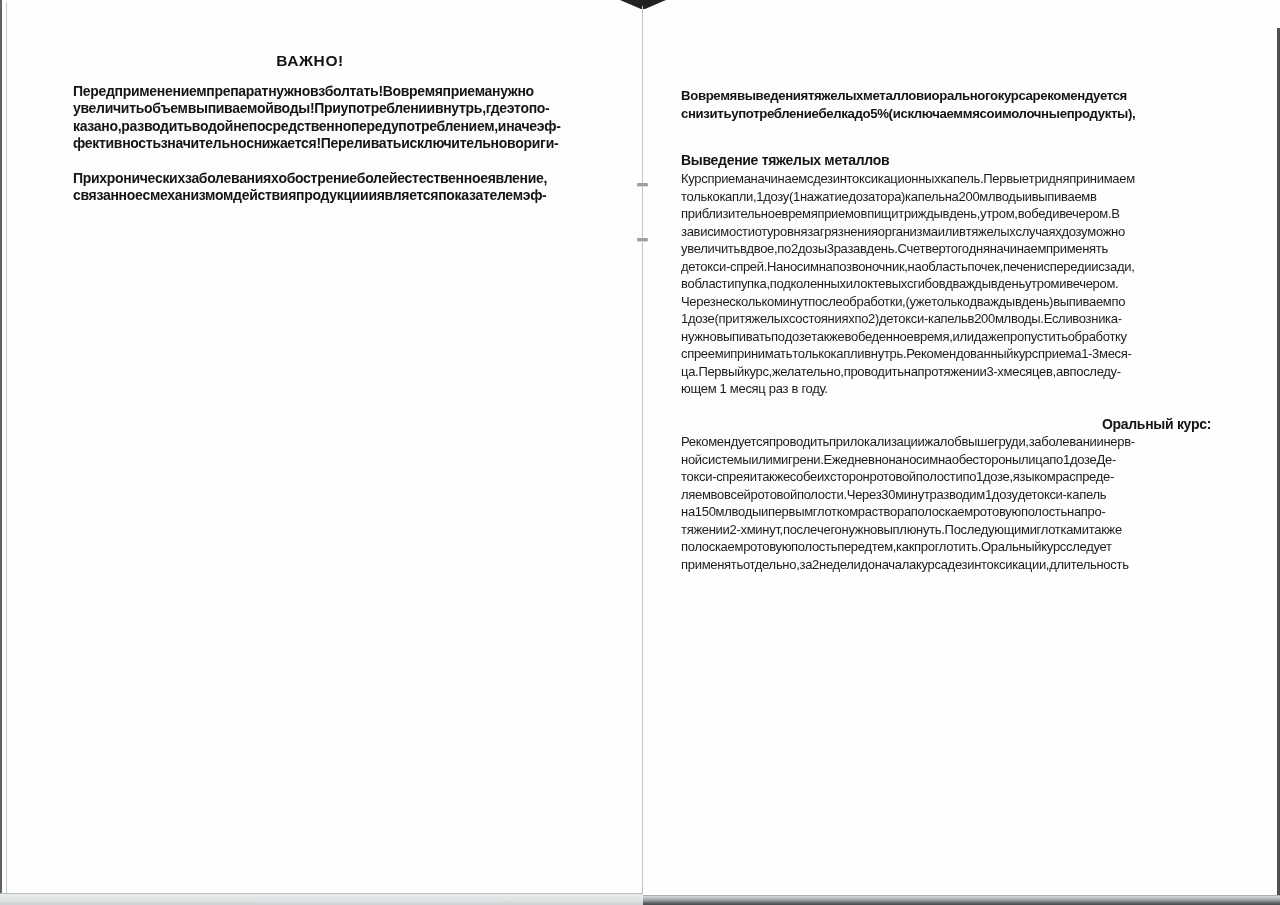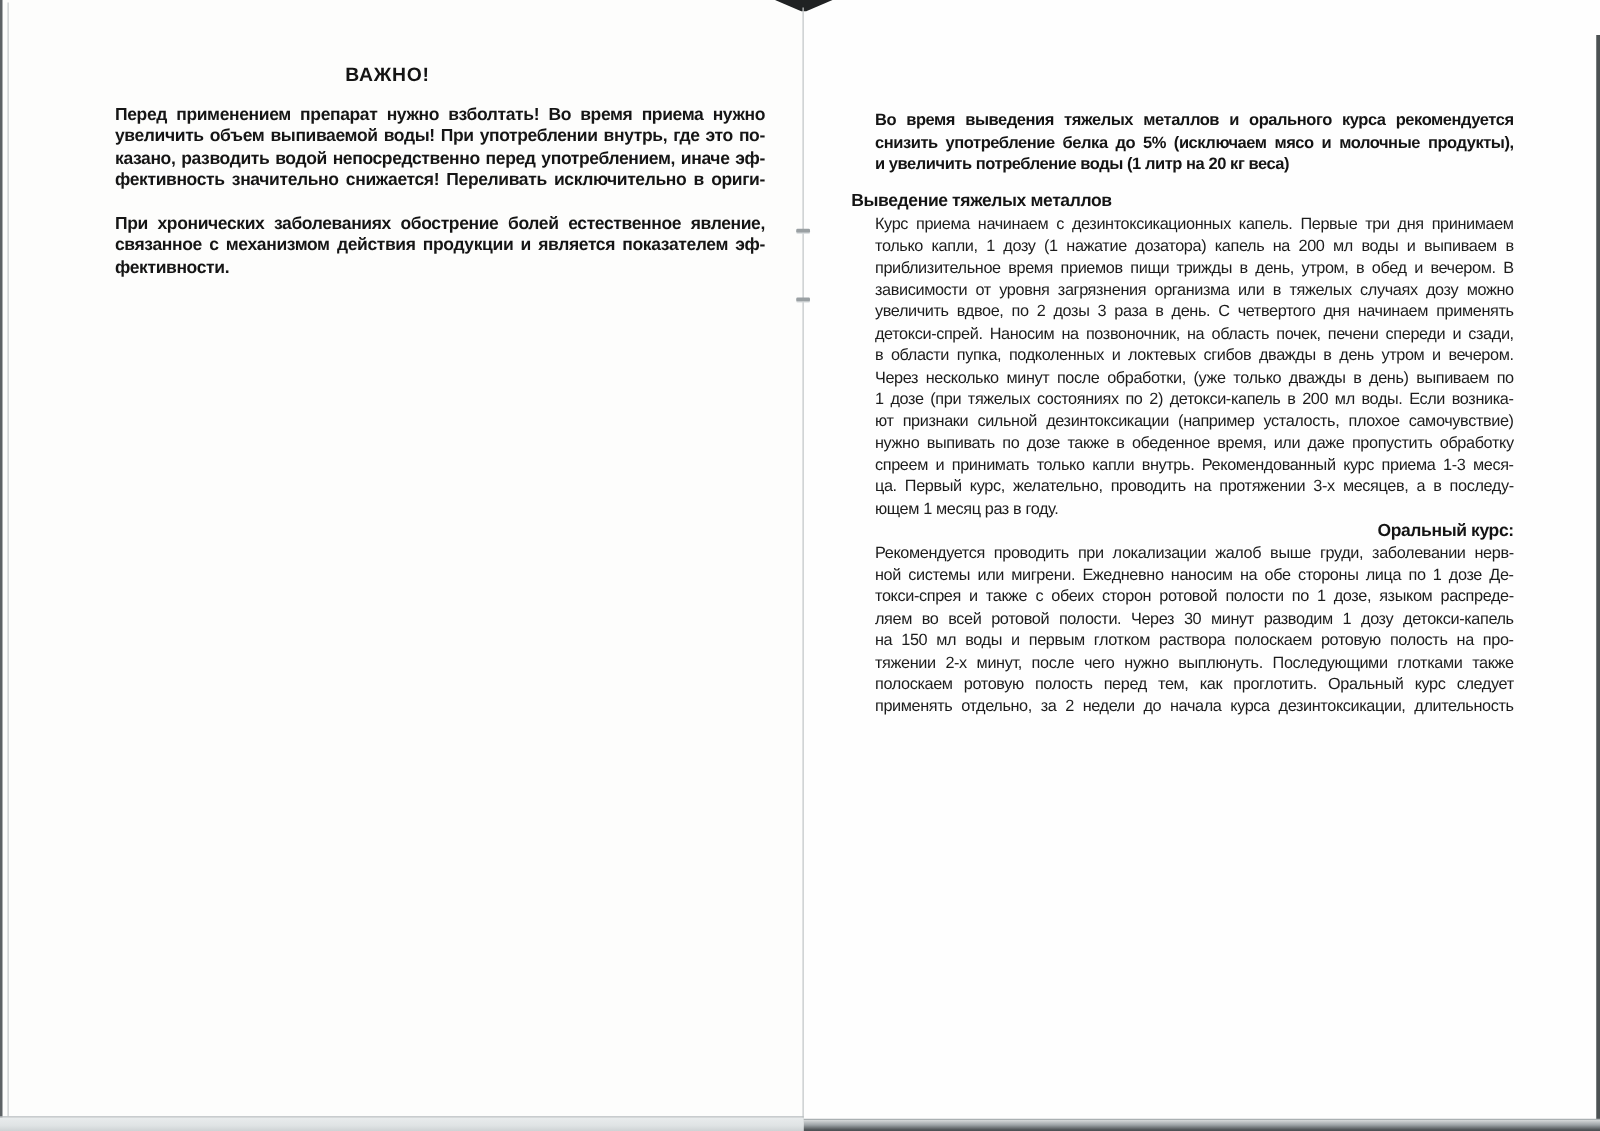--- a/index.html
+++ b/index.html
@@ -29,21 +29,21 @@
   .rp-h1{left:681px;top:152px;width:530px;font-size:14px;font-weight:700;
     letter-spacing:-.3px;color:#141414;}
   .rp-p1{left:681px;top:170px;width:530px;font-size:13px;letter-spacing:-.3px;
     line-height:17.5px;color:#1c1c1c;}
   .rp-h2{left:681px;top:416px;width:530px;font-size:14px;font-weight:700;
     letter-spacing:-.3px;color:#141414;text-align:right;}
   .rp-p2{left:681px;top:433px;width:530px;font-size:13px;letter-spacing:-.3px;
     line-height:17.5px;color:#1c1c1c;}
 
   
-  .jl{display:flex;justify-content:space-between;margin-left:19px;}
+  .jl{display:flex;justify-content:flex-start;}
   .jl span{white-space:pre;}
   .jl.last{display:block;white-space:pre;}
 
   
   .fold-line{position:absolute;left:642px;top:6px;width:1px;height:892px;background:#c2c6c8;}
   .fold-shadow-top{position:absolute;left:620px;top:0;width:4px;height:0;
     border-top:9px solid #202223;border-left:21px solid transparent;border-right:21px solid transparent;}
   .staple{position:absolute;left:637px;width:11px;height:3px;background:#9aa0a3;
     border-radius:1px;box-shadow:0 1px 0 #d4d8da;}
   .staple.s1{top:183px;}
@@ -125,21 +125,20 @@
         <span>связанное</span>
         <span>с</span>
         <span>механизмом</span>
         <span>действия</span>
         <span>продукции</span>
         <span>и</span>
         <span>является</span>
         <span>показателем</span>
         <span>эф-</span>
       </div>
-      <div class="jl last">фективности.</div>
     </div>
 
   <div class="block rp-intro">
       <div class="jl">
         <span>Во</span>
         <span>время</span>
         <span>выведения</span>
         <span>тяжелых</span>
         <span>металлов</span>
         <span>и</span>
@@ -152,21 +151,20 @@
         <span>употребление</span>
         <span>белка</span>
         <span>до</span>
         <span>5%</span>
         <span>(исключаем</span>
         <span>мясо</span>
         <span>и</span>
         <span>молочные</span>
         <span>продукты),</span>
       </div>
-      <div class="jl last">и увеличить потребление воды (1 литр на 20 кг веса)</div>
     </div>
 
   <div class="block rp-h1">Выведение тяжелых металлов</div>
   <div class="block rp-p1">
       <div class="jl">
         <span>Курс</span>
         <span>приема</span>
         <span>начинаем</span>
         <span>с</span>
         <span>дезинтоксикационных</span>
@@ -287,30 +285,20 @@
         <span>состояниях</span>
         <span>по</span>
         <span>2)</span>
         <span>детокси-капель</span>
         <span>в</span>
         <span>200</span>
         <span>мл</span>
         <span>воды.</span>
         <span>Если</span>
         <span>возника-</span>
-      </div>
-      <div class="jl">
-        <span>ют</span>
-        <span>признаки</span>
-        <span>сильной</span>
-        <span>дезинтоксикации</span>
-        <span>(например</span>
-        <span>усталость,</span>
-        <span>плохое</span>
-        <span>самочувствие)</span>
       </div>
       <div class="jl">
         <span>нужно</span>
         <span>выпивать</span>
         <span>по</span>
         <span>дозе</span>
         <span>также</span>
         <span>в</span>
         <span>обеденное</span>
         <span>время,</span>

